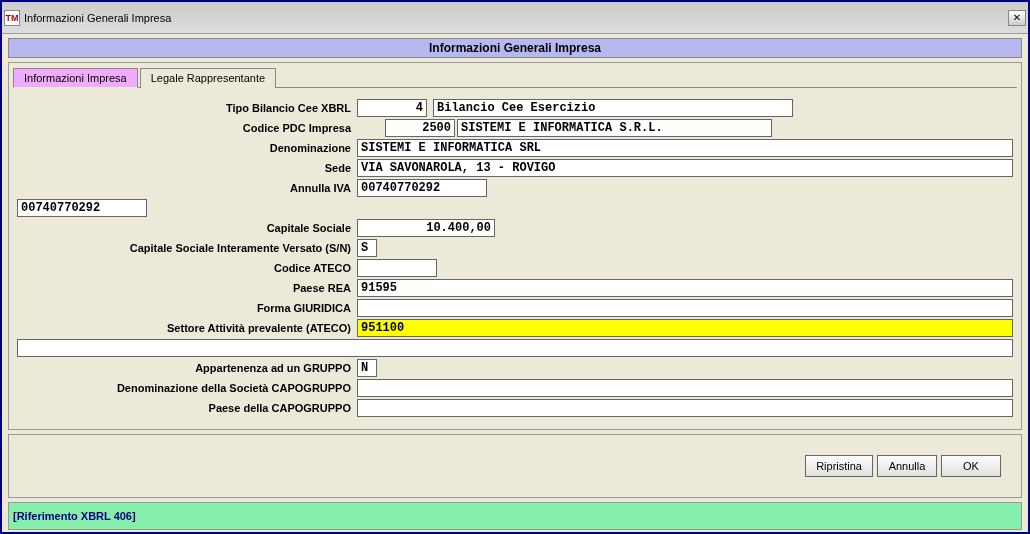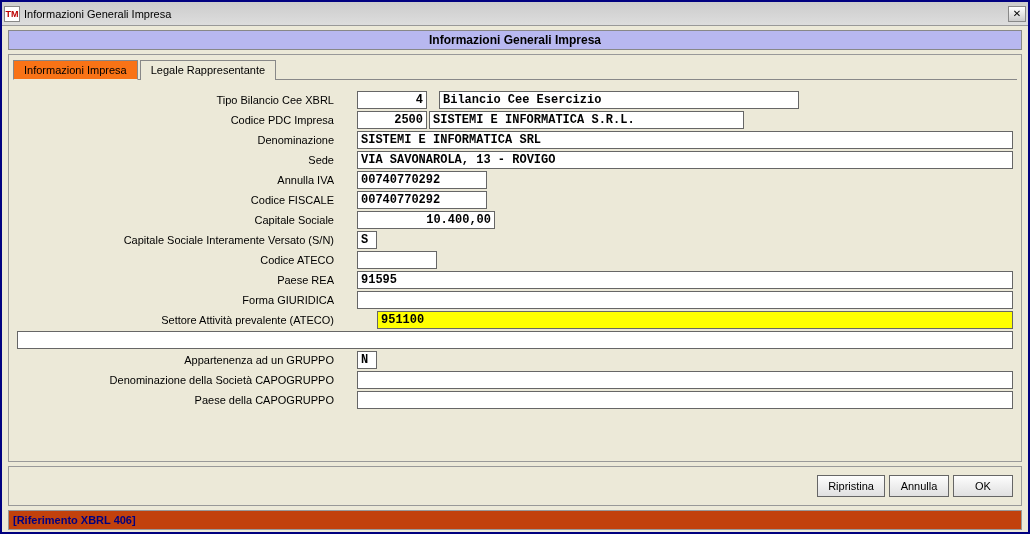--- a/index.html
+++ b/index.html
@@ -11,21 +11,21 @@
   }
   .window {
     width: 1030px;
     height: 534px;
     border: 2px solid #000080;
     background: #ece9d8;
     display: flex;
     flex-direction: column;
   }
   .titlebar {
-    height: 24px;
+    height: 32px;
     background: linear-gradient(#cccccc, #dddddd);
     display: flex;
     align-items: center;
     padding: 0 2px;
     border-bottom: 1px solid #999;
   }
   .titlebar-icon {
     width: 16px;
     height: 16px;
     margin-right: 4px;
@@ -89,83 +89,83 @@
     border: 1px solid #888;
     border-bottom: none;
     background: #ece9d8;
     margin-right: 2px;
     position: relative;
     top: 1px;
     cursor: pointer;
     font-size: 11px;
   }
   .tab.active {
-    background: #f97316;
+    background: #f0abfc;
     border-bottom: 1px solid #ece9d8;
     z-index: 2;
   }
   .form-area {
     flex: 1;
     padding: 4px 4px 0 4px;
   }
   .form-row {
     display: flex;
     align-items: center;
     margin-bottom: 1px;
     height: 19px;
   }
   .form-label {
     width: 340px;
     text-align: right;
-    font-weight: normal;
-    padding-right: 23px;
+    font-weight: bold;
+    padding-right: 6px;
     font-size: 11px;
     white-space: nowrap;
   }
   .inp {
     height: 18px;
     border: 1px solid #666;
     background: #fff;
     font-family: "Courier New", monospace;
     font-size: 12px;
     padding: 0 3px;
     font-weight: bold;
     color: #000;
   }
   .inp.num { text-align: right; }
-  .inp.yellow { background: #ffff00; margin-left: 20px; }
+  .inp.yellow { background: #ffff00; }
   .inp.stretch { flex: 1; }
   .inp.ro { background: #fff; }
   .button-bar {
     border: 1px solid #999;
     background: #ece9d8;
-    padding: 8px;
+    padding: 20px;
     display: flex;
     justify-content: flex-end;
     gap: 4px;
   }
   .btn {
     min-width: 60px;
     height: 22px;
     border: 1px solid #666;
     background: linear-gradient(#fdfdfd,#e0e0e0);
     font-size: 11px;
     cursor: pointer;
     padding: 0 10px;
   }
   .status-panel {
     border: 1px solid #999;
-    background: #c2410c;
+    background: #86efac;
     padding: 2px 4px;
     font-weight: bold;
     color: #000080;
     font-size: 11px;
     display: flex;
     align-items: center;
-    height: 20px;
+    height: 28px;
     text-align: right;
   }
 </style>
 </head>
 <body>
 
 <div class="window">
 
   <div class="titlebar">
     <div class="titlebar-icon">TM</div>
@@ -182,46 +182,45 @@
       <div class="tabs">
         <div class="tab active">Informazioni Impresa</div>
         <div class="tab">Legale Rappresentante</div>
       </div>
 
       <div class="form-area">
 
         <div class="form-row">
           <div class="form-label">Tipo Bilancio Cee XBRL</div>
           <input class="inp num" style="width: 70px;" value="4">
-          <input class="inp ro" style="width: 360px; margin-left: 12px;" readonly="" value="Bilancio Cee Esercizio">
+          <input class="inp ro" style="width: 360px; margin-left: 6px;" readonly="" value="Bilancio Cee Esercizio">
         </div>
 
         <div class="form-row">
           <div class="form-label">Codice PDC Impresa</div>
-          <input class="inp num" style="width: 70px;" value="2500">
+          <input class="inp num" style="width: 70px; margin-left: 28px;" value="2500">
           <input class="inp ro" style="width: 315px; margin-left: 2px;" readonly="" value="SISTEMI E INFORMATICA S.R.L.">
         </div>
 
         <div class="form-row">
           <div class="form-label">Denominazione</div>
           <input class="inp stretch" value="SISTEMI E INFORMATICA SRL" style="">
         </div>
 
         <div class="form-row">
           <div class="form-label">Sede</div>
           <input class="inp stretch" value="VIA SAVONAROLA, 13 - ROVIGO" style="">
         </div>
 
         <div class="form-row">
           <div class="form-label">Annulla IVA</div>
           <input class="inp" style="width: 130px;" value="00740770292">
         </div>
 
         <div class="form-row">
-          <div class="form-label">Codice FISCALE</div>
           <input class="inp" style="width: 130px;" value="00740770292">
         </div>
 
         <div class="form-row">
           <div class="form-label">Capitale Sociale</div>
           <input class="inp num" style="width: 138px;" value="10.400,00">
         </div>
 
         <div class="form-row">
           <div class="form-label">Capitale Sociale Interamente Versato (S/N)</div>

